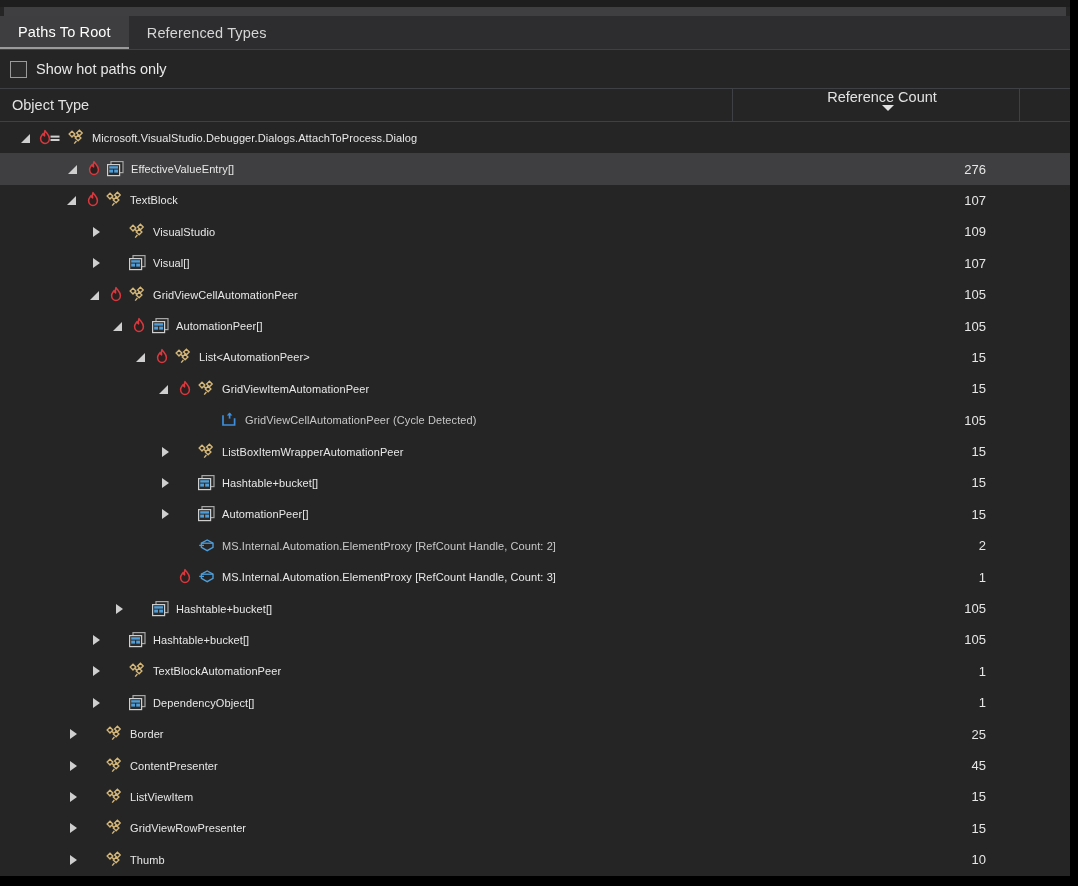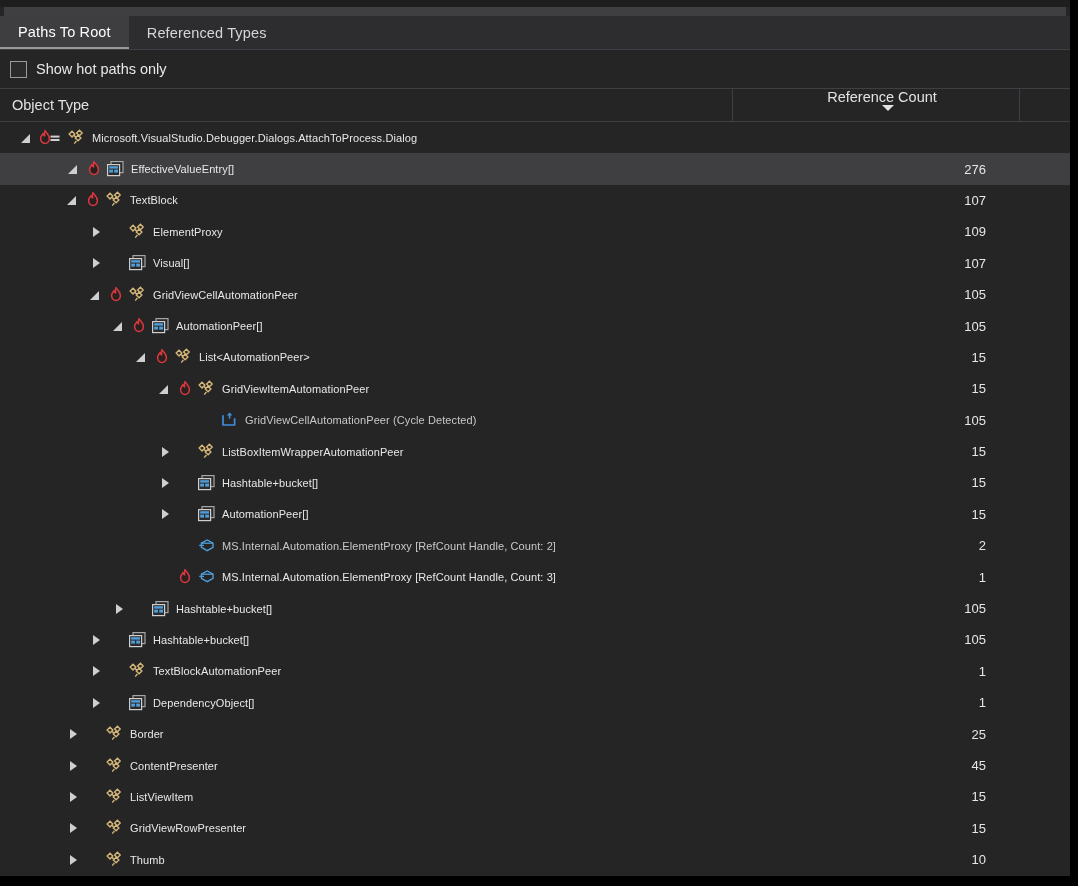--- a/index.html
+++ b/index.html
@@ -229,21 +229,21 @@
             <svg width="19" height="18" viewBox="0 0 19 18">
               <g fill="none" stroke="#d4b678" stroke-width="1.4">
                 <path d="M2.2 5.1 L5.0 2.3 L7.8 5.1 L5.0 7.9 Z"></path>
                 <path d="M8.3 9.0 L11.1 6.2 L13.9 9.0 L11.1 11.8 Z"></path>
                 <path d="M9.6 4.0 L12.4 1.2 L15.2 4.0 L12.4 6.8 Z"></path>
                 <path d="M6.6 6.4 L9.2 8.2"></path>
                 <path d="M9.4 12.0 L7.2 14.6"></path>
               </g>
             </svg>
           </span>
-          <span class="label">ElementProxy</span>
+          <span class="label">VisualStudio</span>
         </div>
         <div class="count">109</div>
         <div class="tail"></div>
       </div>
       <div class="row">
         <div class="rowlabelwrap">
           <span class="indent" style="width: 87px;"></span>
           <span class="exp closed"></span>
           <span class="flame none"></span>
           <span class="ico">

